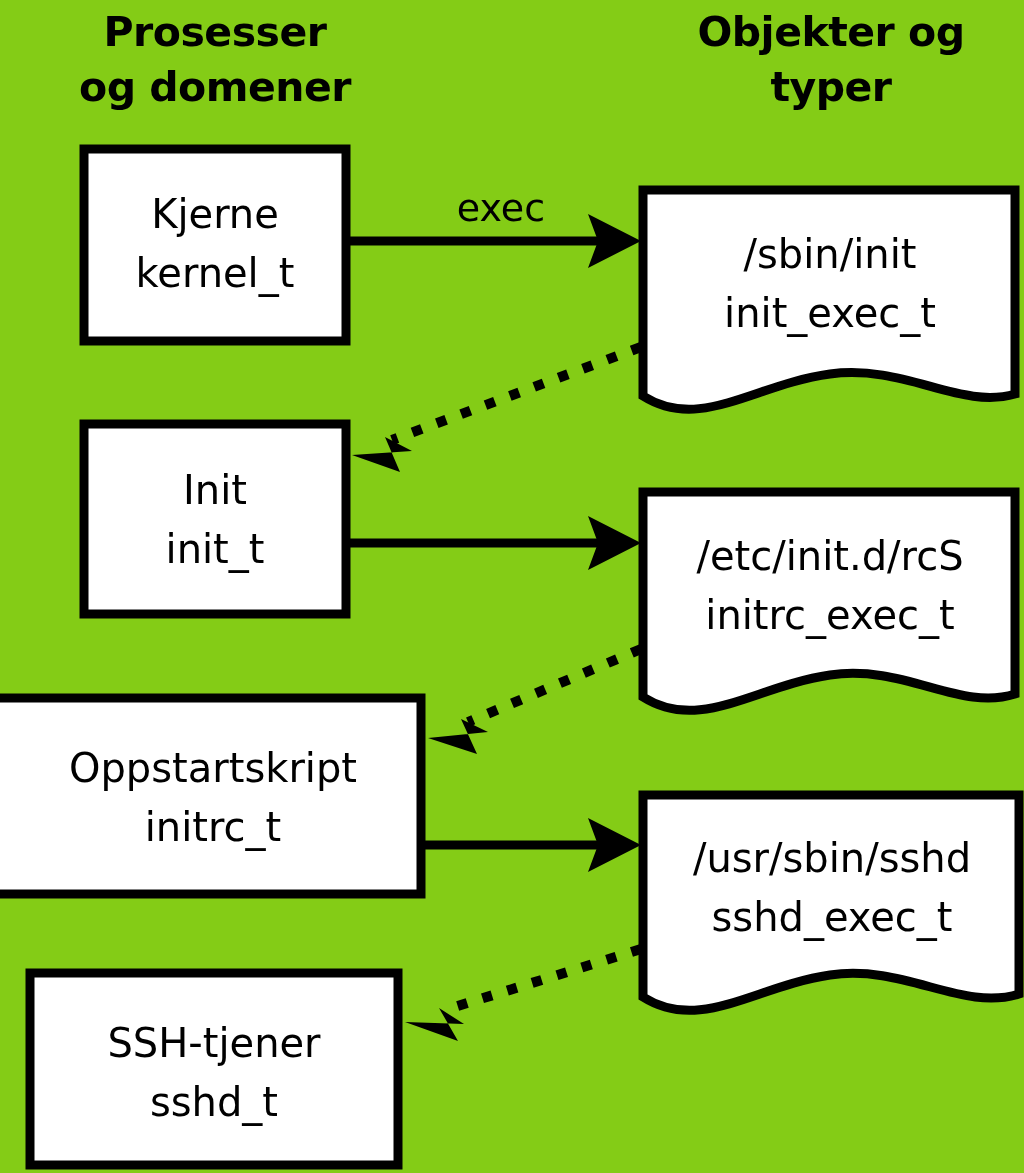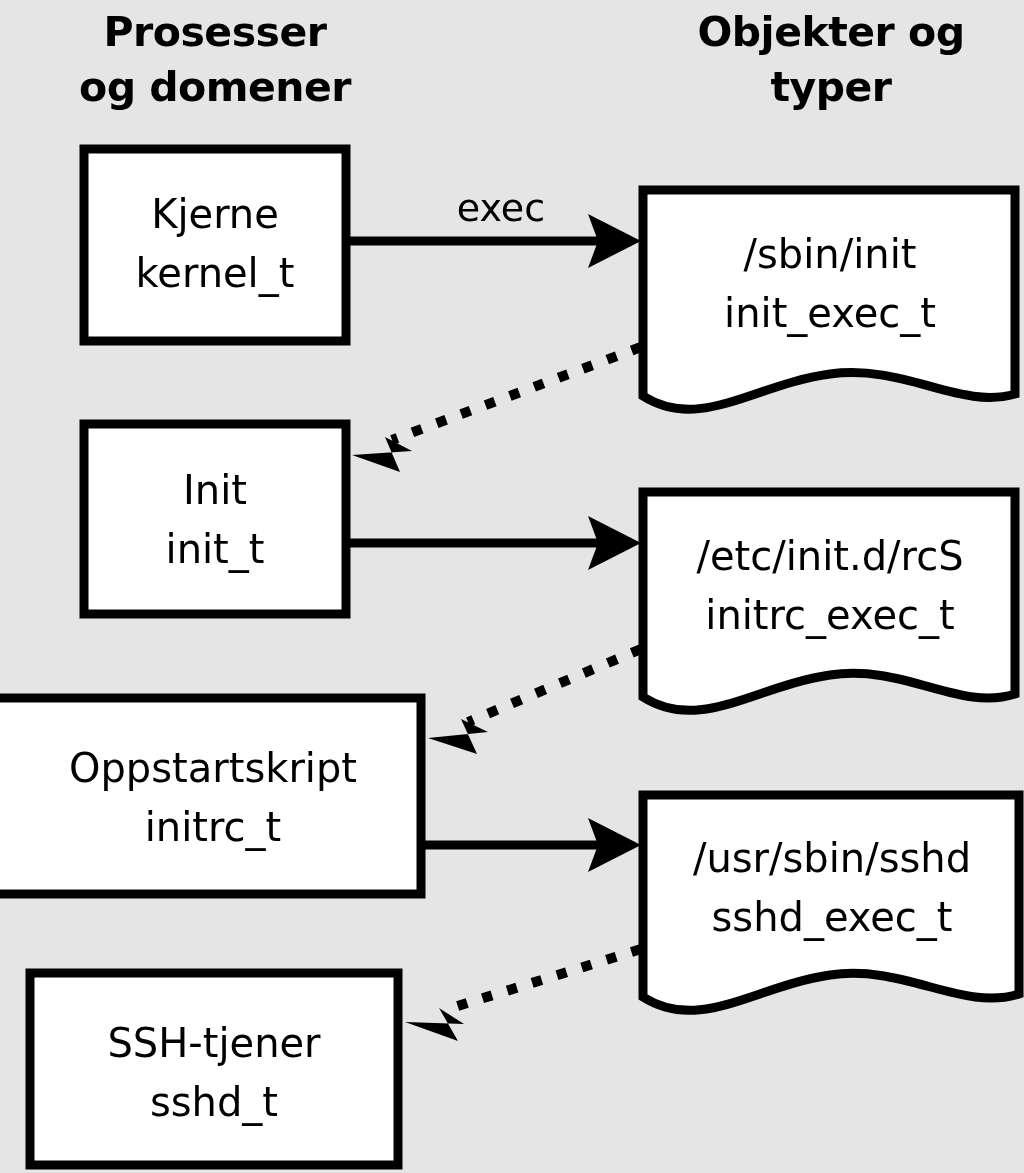--- a/index.html
+++ b/index.html
@@ -4,21 +4,21 @@
 <style>
   html, body {
     margin: 0;
     padding: 0;
     background: #ffffff;
   }
   #canvas {
     position: relative;
     width: 1024px;
     height: 1173px;
-    background: #e5e5e5;
+    background: #84cc16;
     overflow: hidden;
     font-family: "DejaVu Sans", "Liberation Sans", sans-serif;
   }
   svg#diagram {
     position: absolute;
     left: 0;
     top: 0;
     width: 1024px;
     height: 1173px;
   }

